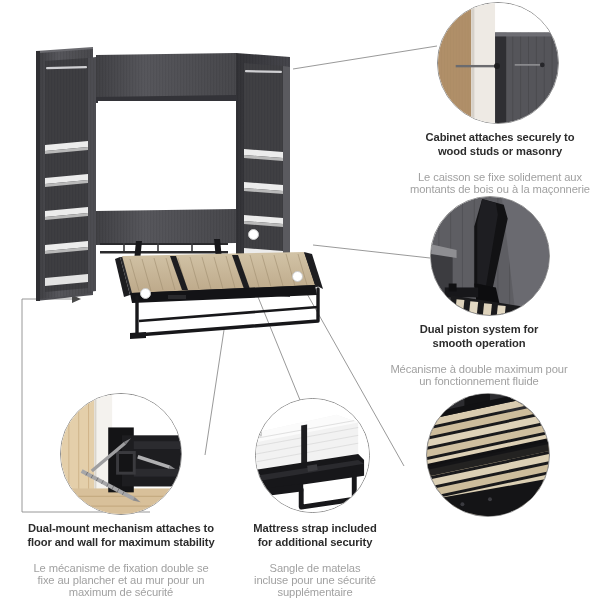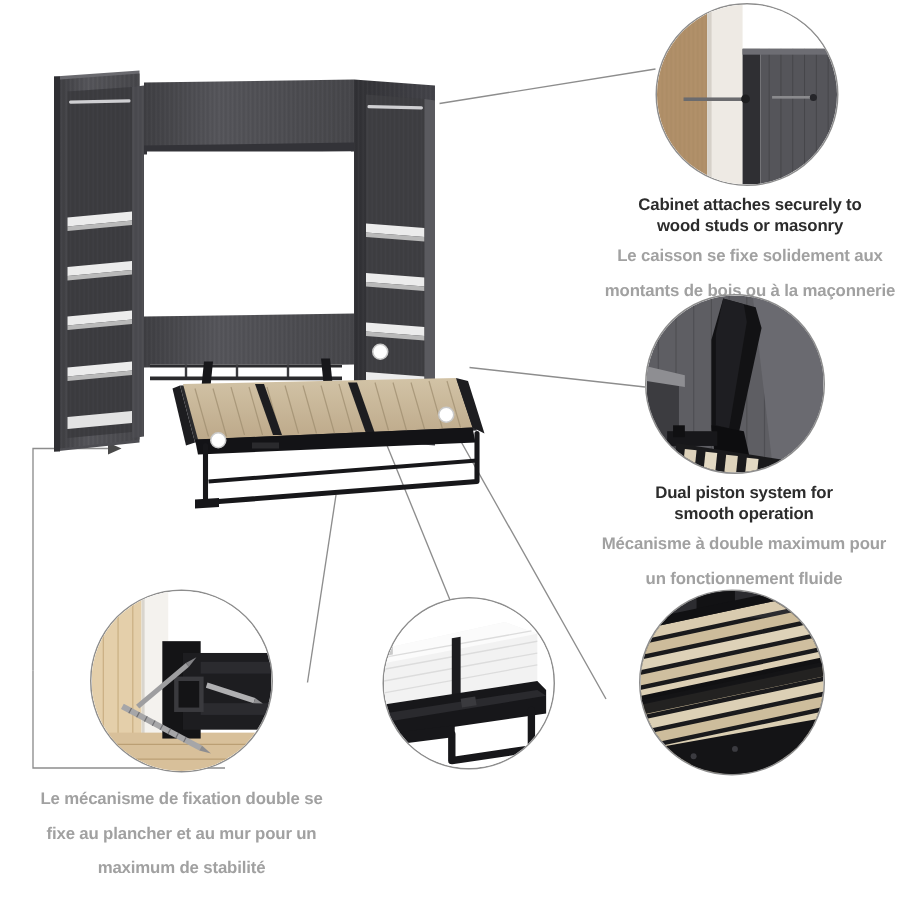--- a/index.html
+++ b/index.html
@@ -19,26 +19,26 @@
   .cap-en {
     font-size: 11.2px;
     line-height: 14.4px;
     font-weight: 700;
     color: #2c2c2c;
     letter-spacing: -0.1px;
     white-space: pre-line;
   }
   .cap-fr {
     font-size: 11.2px;
-    line-height: 23px;
-    font-weight: 700;
+    line-height: 12px;
+    font-weight: 400;
     color: #a1a1a1;
     letter-spacing: -0.1px;
     white-space: pre-line;
-    margin-top: 1px;
+    margin-top: 12px;
   }
   
   .inset {
     position: absolute;
     border-radius: 50%;
     overflow: hidden;
     border: 1px solid #8d8d8d;
     background: #ffffff;
   }
   .inset .ph { position: absolute; inset: 0; }
@@ -289,21 +289,21 @@
 
       <g>
         <polygon points="20,100 110,114 110,120 20,120" fill="#1a1a1c"></polygon>
         <rect x="26" y="104" width="8" height="16" fill="#ddd2bb" transform="rotate(6 26 104)"></rect>
         <rect x="40" y="106" width="8" height="16" fill="#e3d9c3" transform="rotate(6 40 106)"></rect>
         <rect x="54" y="108" width="8" height="14" fill="#ddd2bb" transform="rotate(6 54 108)"></rect>
         <rect x="68" y="110" width="8" height="12" fill="#e3d9c3" transform="rotate(6 68 110)"></rect>
       </g>
     </svg>
   </div>
-  <div class="callout-text" style="left:396px; top:322px; width:200px;">
+  <div class="callout-text" style="left:379px; top:322px; width:200px;">
     <div class="cap-en">Dual piston system for
 smooth operation</div>
     <div class="cap-fr">Mécanisme à double maximum pour
 un fonctionnement fluide</div>
   </div>
 
   <div class="inset" style="left:60px; top:393px; width:122px; height:122px;">
     <svg class="ph" viewBox="0 0 122 122" preserveAspectRatio="none">
       <rect width="122" height="122" fill="#ffffff"></rect>
 
@@ -351,23 +351,25 @@
         <polygon points="68,56 76,57.7 68,59.4" fill="#828285"></polygon>
       </g>
 
       <g transform="rotate(18 78 64)">
         <rect x="78" y="62" width="34" height="3.6" fill="#b0b0b2"></rect>
         <polygon points="112,62 118,63.8 112,65.6" fill="#8d8d90"></polygon>
       </g>
     </svg>
   </div>
   <div class="callout-text" style="left:8px; top:521px; width:226px;">
+    <div class="cap-en">Dual-mount mechanism attaches to
+floor and wall for maximum stability</div>
     <div class="cap-fr">Le mécanisme de fixation double se
 fixe au plancher et au mur pour un
-maximum de stabilité</div>
+maximum de sécurité</div>
   </div>
 
   <div class="inset" style="left:255px; top:398px; width:115px; height:115px;">
     <svg class="ph" viewBox="0 0 115 115" preserveAspectRatio="none">
       <rect width="115" height="115" fill="#ffffff"></rect>
 
       <polygon points="0,34 82,16 104,24 104,56 0,72" fill="#f2f2f2"></polygon>
       <polygon points="0,34 82,16 104,24 0,44" fill="#fbfbfb"></polygon>
 
       <g stroke="#dcdcdc" stroke-width="0.9">
@@ -384,20 +386,27 @@
       <polygon points="0,78 104,62 110,66 0,84" fill="#2a2a2e"></polygon>
 
       <rect x="52" y="68" width="10" height="6" fill="#3a3a3e" transform="rotate(-9 52 68)"></rect>
 
       <g fill="none" stroke="#17171a" stroke-width="5" stroke-linejoin="round" stroke-linecap="round">
         <path d="M46,92 L46,110 L100,102 L100,76"></path>
       </g>
 
       <polygon points="0,92 48,86 48,94 0,100" fill="#17171a"></polygon>
     </svg>
+  </div>
+  <div class="callout-text" style="left:232px; top:521px; width:166px;">
+    <div class="cap-en">Mattress strap included
+for additional security</div>
+    <div class="cap-fr">Sangle de matelas
+incluse pour une sécurité
+supplémentaire</div>
   </div>
 
   <div class="inset" style="left:426px; top:393px; width:124px; height:124px;">
     <svg class="ph" viewBox="0 0 124 124" preserveAspectRatio="none">
       <rect width="124" height="124" fill="#ffffff"></rect>
 
       <rect width="124" height="124" fill="#1a1a1c"></rect>
 
       <rect x="0" y="0" width="124" height="18" fill="#2c2c30"></rect>
       <rect x="38" y="0" width="26" height="16" fill="#121214"></rect>

